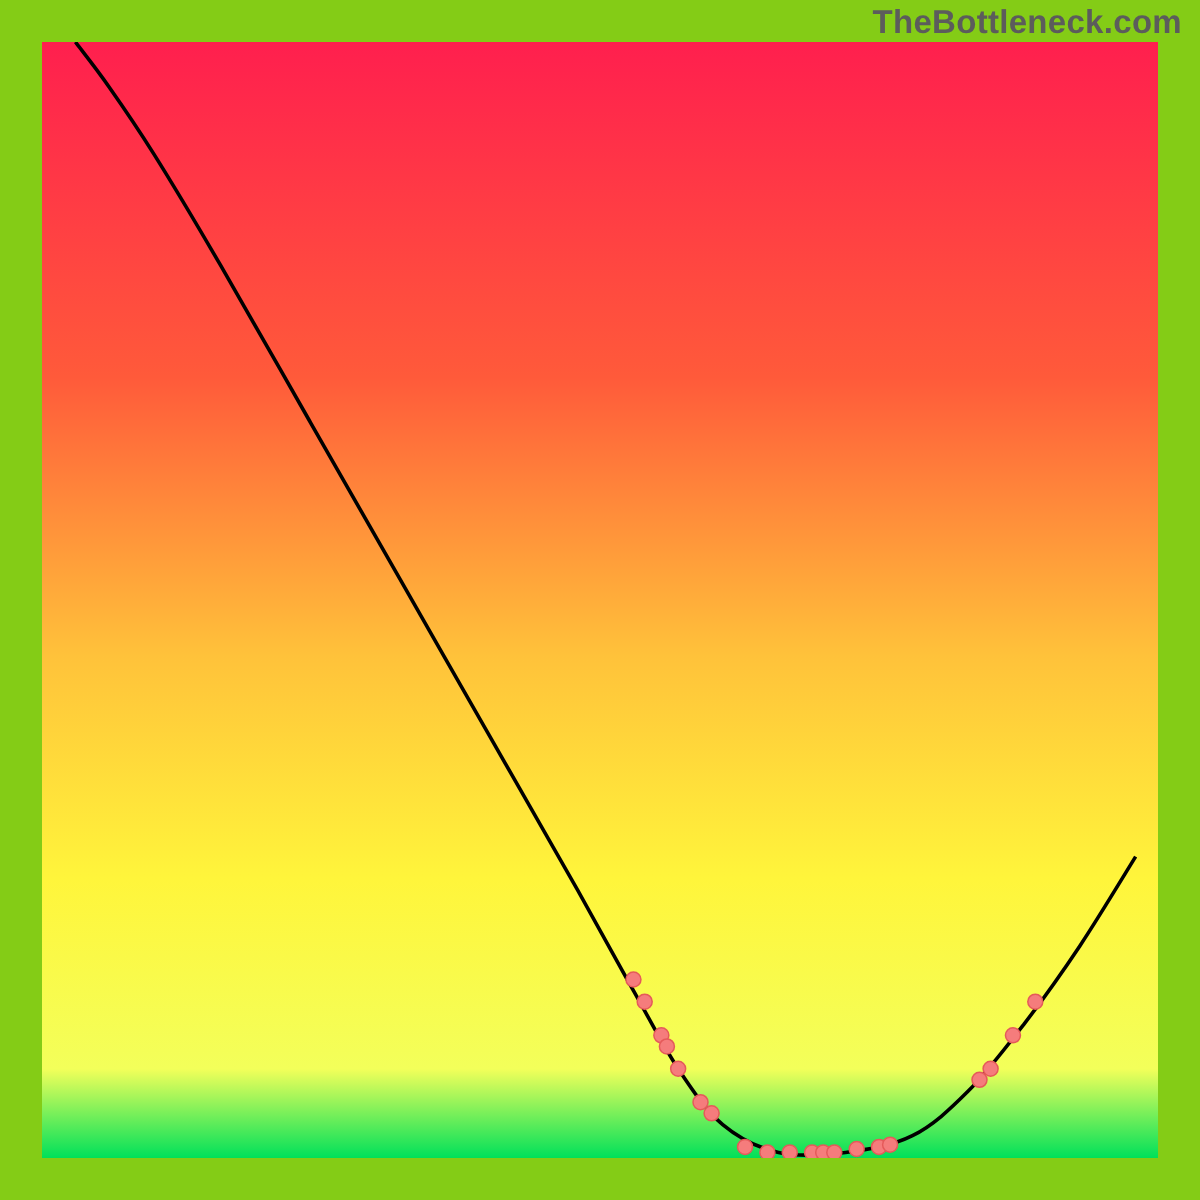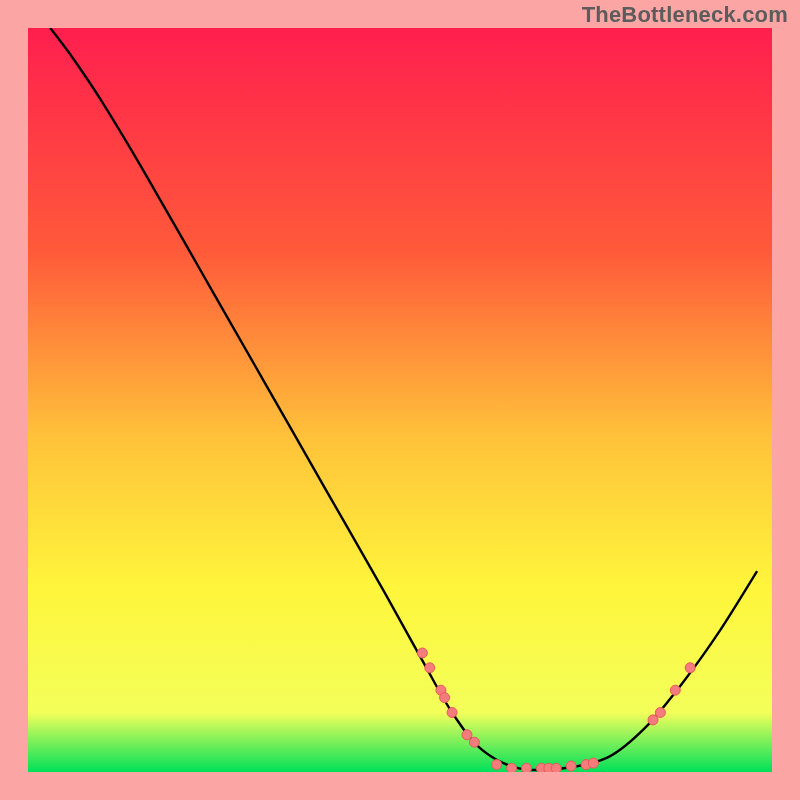--- a/index.html
+++ b/index.html
@@ -1,21 +1,21 @@
 <!DOCTYPE html>
 <html><head>
 <meta charset="utf-8">
 <style>
   * { margin: 0; padding: 0; box-sizing: border-box; }
   html, body { width: 800px; height: 800px; background: #000; overflow: hidden; }
   .frame {
     position: absolute;
     left: 0; top: 0;
     width: 800px; height: 800px;
-    background: #fca5a5;
+    background: #84cc16;
     text-align: center;
   }
   .watermark {
     position: absolute;
     top: 2px;
     right: 12px;
     font-family: Arial, Helvetica, sans-serif;
     font-size: 22px;
     font-weight: 600;
     color: #5c5c5c;

